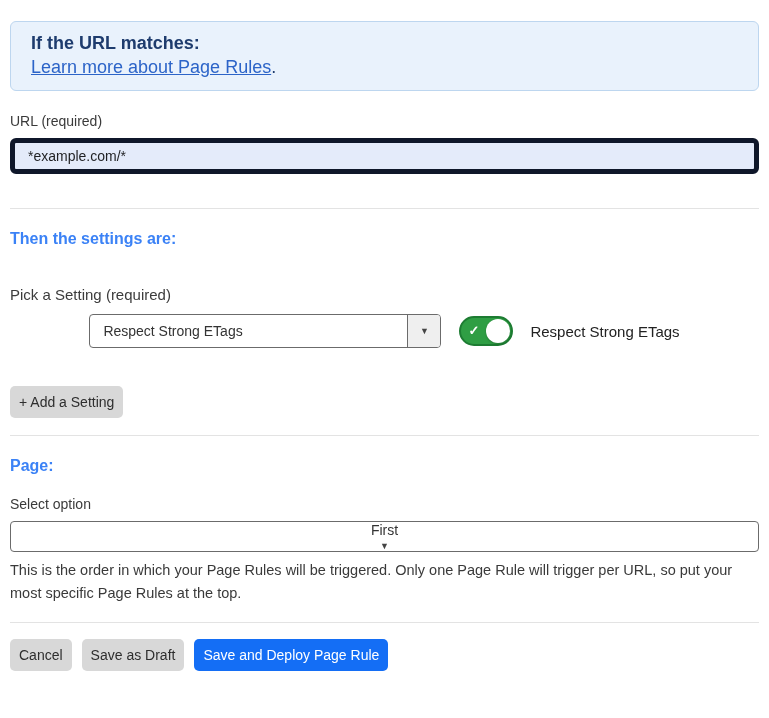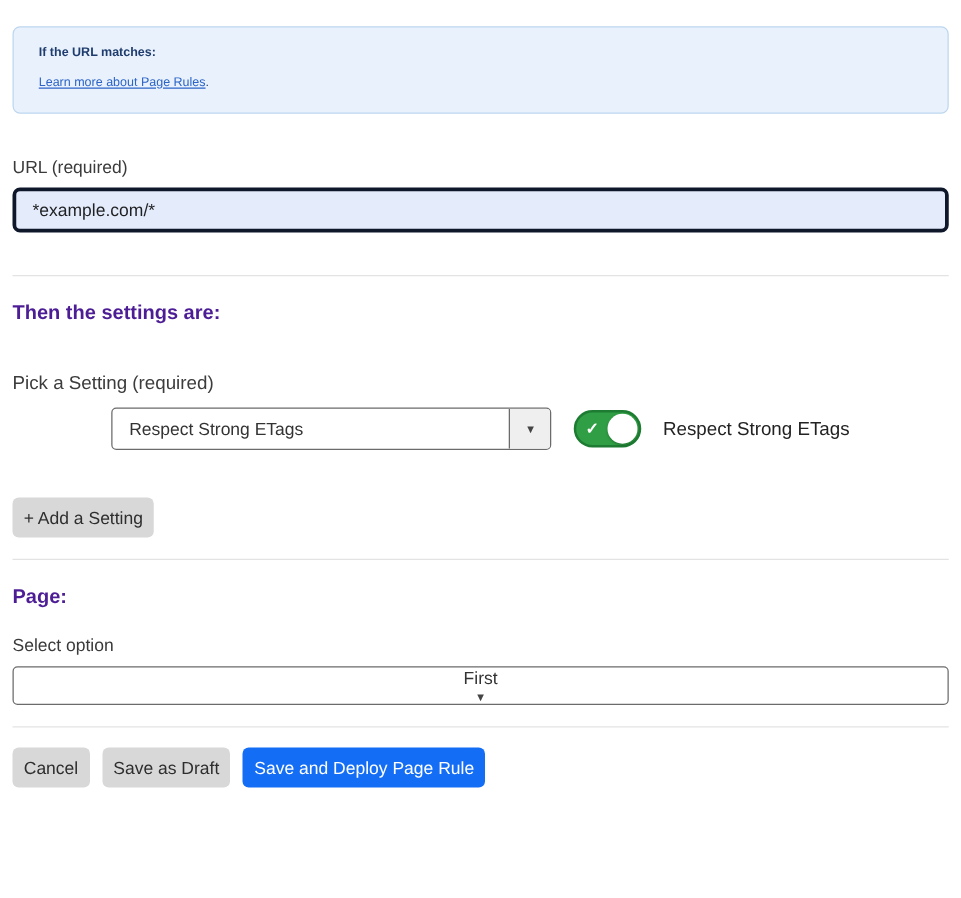--- a/index.html
+++ b/index.html
@@ -17,53 +17,53 @@
     letter-spacing: .1px;
   }
 
   .info-box {
     margin-top: 21px;
     background: #e9f2fc;
     border: 1px solid #bdd6ef;
     border-radius: 6px;
     padding: 9px 20px 11px 20px;
     color: #1e3c6e;
-    font-size: 10px;
+    font-size: 18px;
     line-height: 24px;
   }
   .info-box .info-heading { font-weight: 700; }
   .info-box .info-link {
     color: #2c64c8; text-decoration: underline; cursor: pointer;
   }
 
   .field-label {
-    margin-top: 34px;
+    margin-top: 22px;
     font-size: 14px; color: #3a3a3a;
   }
 
   .url-input {
     margin-top: 9px;
     width: 100%; height: 36px;
     background: #e4ebfa;
-    border: 3px solid #0f172a;
+    border: 5px solid #0f172a;
     border-radius: 6px;
     padding: 12px 13px;
     font-family: "Liberation Sans", sans-serif;
     font-size: 14px; color: #1f2023;
     outline: none;
   }
 
   .divider {
     border: none; border-top: 1px solid #e3e3e3;
     margin-top: 34px;
   }
 
   .section-heading {
     margin-top: 21px;
-    font-size: 16px; font-weight: 700; color: #4c1d95;
+    font-size: 16px; font-weight: 700; color: #3b82f6;
   }
 
   .picker-label { margin-top: 38px; font-size: 15px; color: #3c3c3c; }
 
   .setting-row { margin-top: 11px; display: flex; align-items: center; justify-content: center; }
 
   .custom-select {
     width: 352px; height: 34px;
     border: 1px solid #6b6b6b; border-radius: 4px;
     background: #ffffff;
@@ -179,20 +179,21 @@
 
   <h2 class="section-heading">Page:</h2>
 
   <div class="field-label" style="margin-top:21px;">Select option</div>
 
   <div class="order-select">
     <span class="select-value">First</span>
     <span class="arrow-glyph">▼</span>
   </div>
 
+  <div class="help-text">This is the order in which your Page Rules will be triggered. Only one Page Rule will trigger per URL, so put your most specific Page Rules at the top.</div>
 
   <hr class="divider footer-divider">
 
   <div class="footer-actions">
     <button class="btn">Cancel</button>
     <button class="btn">Save as Draft</button>
     <button class="btn btn-primary">Save and Deploy Page Rule</button>
   </div>
 
 </div>

